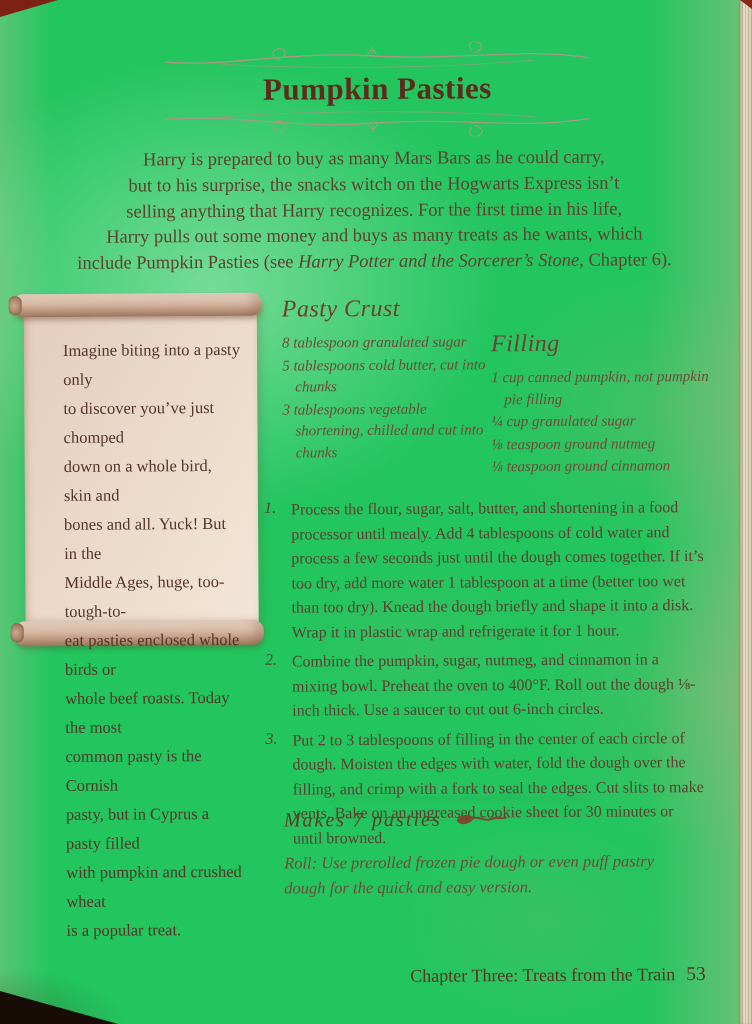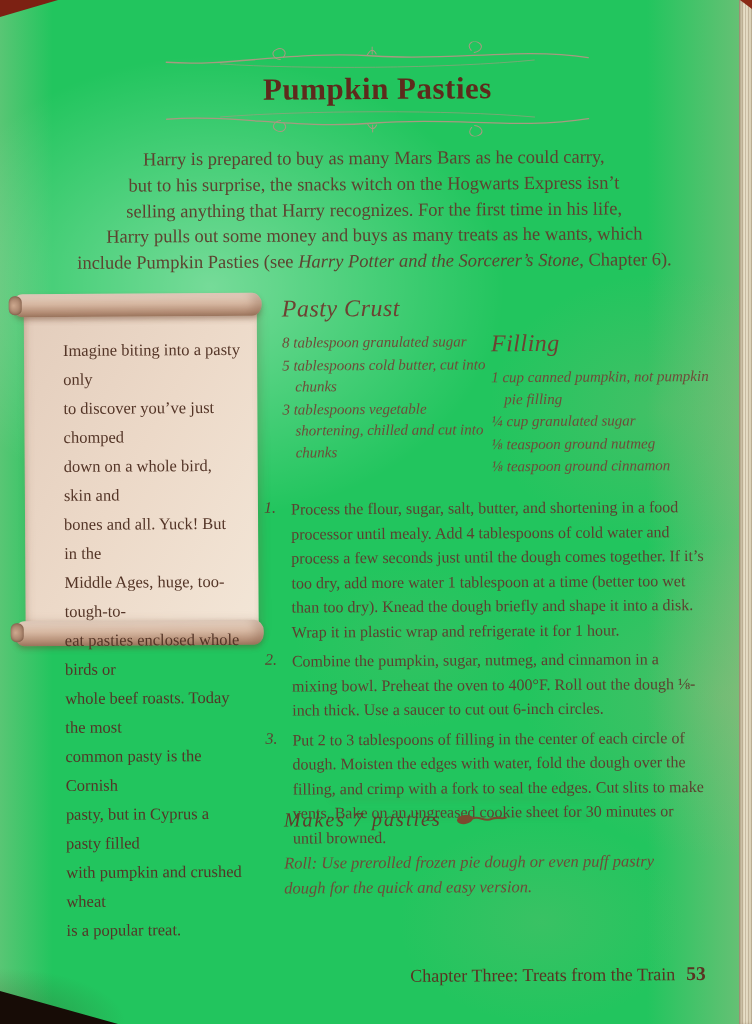--- a/index.html
+++ b/index.html
@@ -81,21 +81,21 @@
 
   
   .yield{position:absolute;left:282px;top:808px;font-style:italic;font-size:20px;
     letter-spacing:2px;color:#5f3c2a;display:flex;align-items:center;gap:14px;}
   .note{position:absolute;left:282px;top:851px;width:408px;font-style:italic;
     font-size:16.5px;line-height:24.5px;color:#6f4c39;}
 
   
   .footer{position:absolute;right:49px;top:965px;white-space:nowrap;color:#5a3322;
     font-size:18px;}
-  .footer .pageno{font-size:19.5px;margin-left:11px;font-weight:bold;}
+  .footer .pageno{font-size:19.5px;margin-left:11px;font-weight:normal;}
 </style>
 </head>
 <body>
 
 <div id="stage">
 
   <div class="page-edge"></div>
   <div class="corner-tl"></div>
   <div class="corner-tr"></div>
   <div class="corner-bl-shadow"></div>

